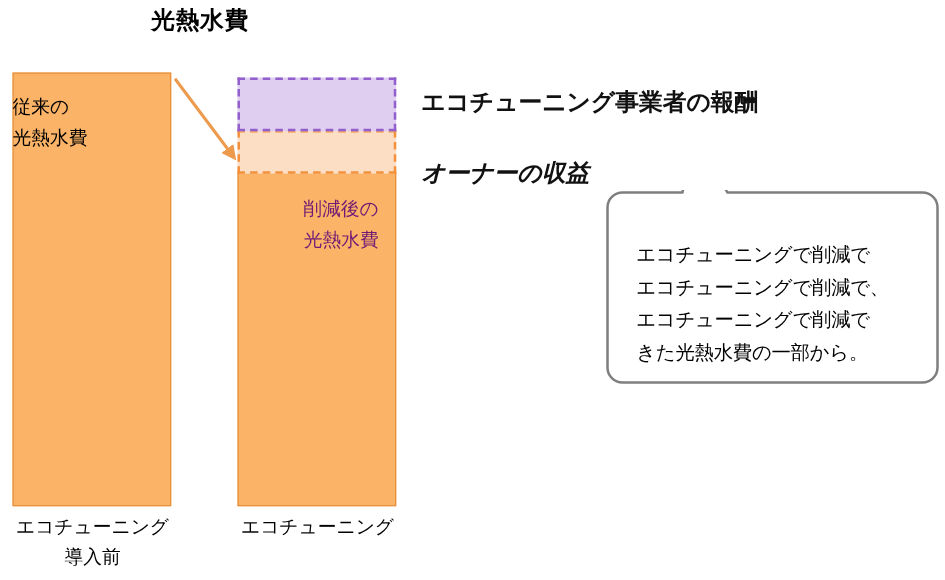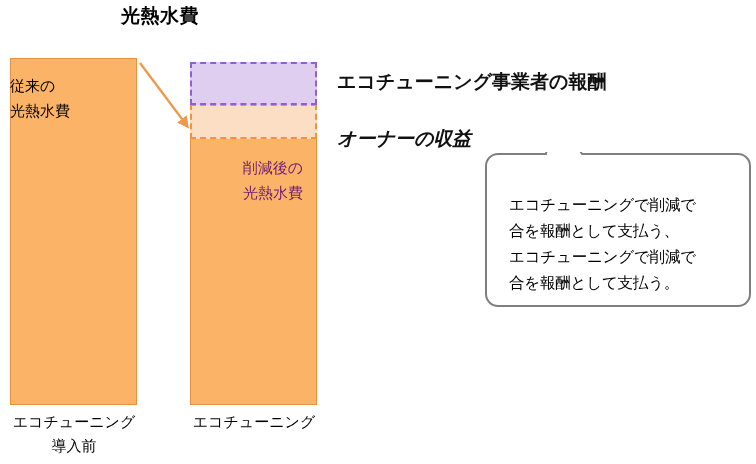--- a/index.html
+++ b/index.html
@@ -197,19 +197,19 @@
                A 12 12 0 0 1 266 14
                L 266 142
                A 12 12 0 0 1 254 154
                L 14 154
                A 12 12 0 0 1 2 142
                L 2 14
                A 12 12 0 0 1 14 2 Z" fill="#FFFFFF" stroke="#7F7F7F" stroke-width="2" stroke-linejoin="round"></path>
     </svg>
     <div id="callout-text">
       <span class="nowrap-line">エコチューニングで削減で</span>
-      <span class="nowrap-line">合を報酬として支払う、</span>
+      <span class="nowrap-line">エコチューニングで削減で、</span>
       <span class="nowrap-line">エコチューニングで削減で</span>
-      <span class="nowrap-line">合を報酬として支払う。</span>
+      <span class="nowrap-line">きた光熱水費の一部から。</span>
     </div>
   </div>
 
 </div>
 
 </body></html>

